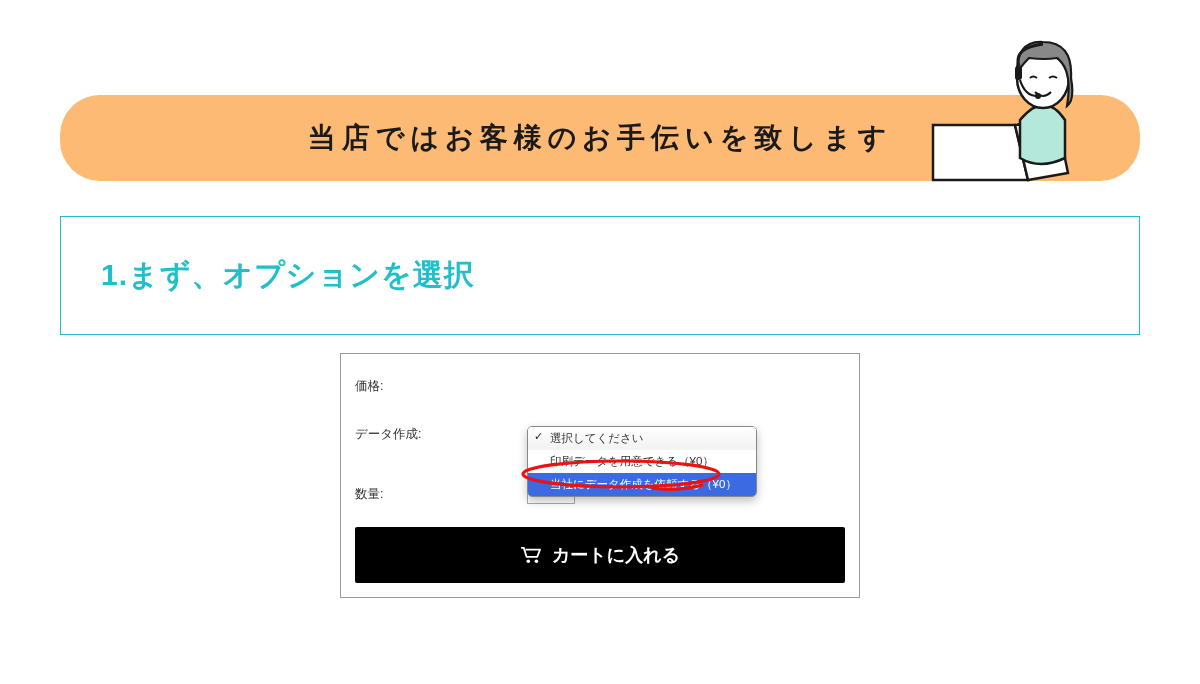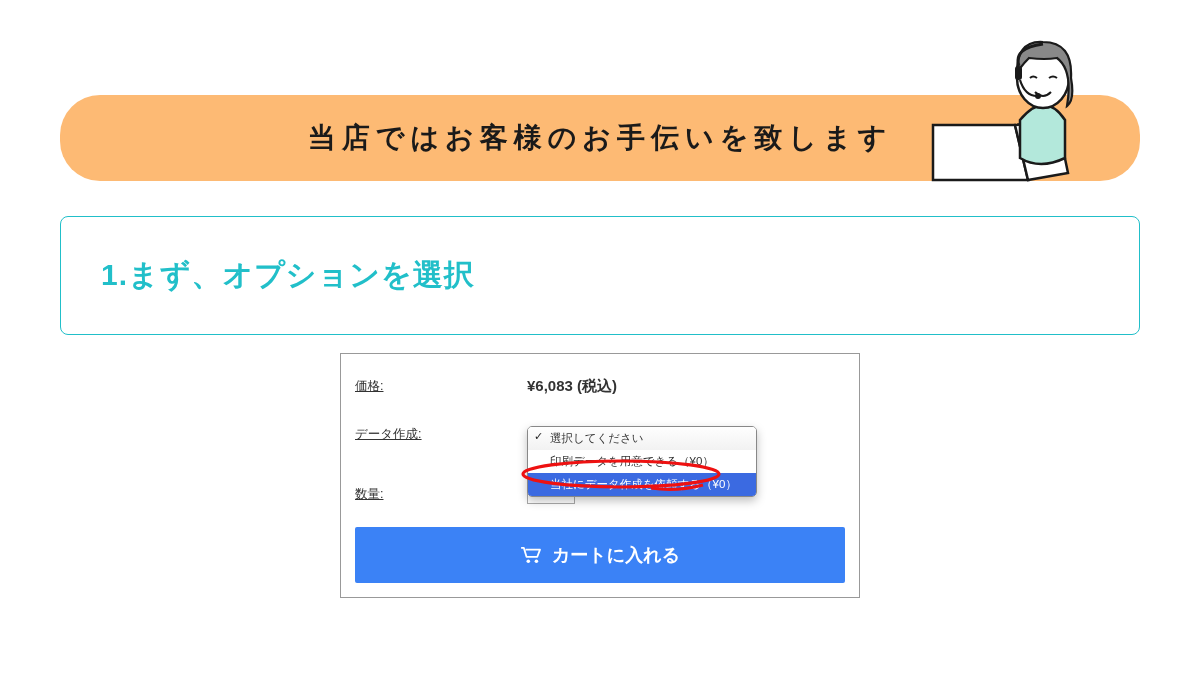--- a/index.html
+++ b/index.html
@@ -29,21 +29,21 @@
     .illustration {
       position: absolute;
       right: 35px;
       top: -65px;
       width: 180px;
       height: 155px;
     }
 
     .step-box {
       border: 1px solid #21bfc9;
-      border-radius: 8px;
+      border-radius: 0;
       width: 1080px;
       margin: 35px auto 0;
       padding: 38px 40px;
     }
     .step-title {
       color: #21bfc9;
       font-size: 30px;
       font-weight: 700;
       letter-spacing: 1px;
     }
@@ -64,21 +64,20 @@
     .product-row {
       display: flex;
       align-items: center;
       font-size: 12.5px;
       color: #333;
       min-height: 34px;
     }
     .product-label {
       width: 172px;
       flex-shrink: 0;
-      text-decoration: underline;
     }
     .product-value {
       flex: 1;
       position: relative;
     }
     .product-value.price {
       font-weight: 700;
       font-size: 15px;
     }
 
@@ -144,21 +143,21 @@
     .qty-input {
       width: 48px;
       height: 22px;
       border: 1px solid #aaa;
       display: inline-block;
       background: #fff;
     }
 
     .cart-btn {
       margin-top: 16px;
-      background: #3b82f6;
+      background: #000000;
       color: #fff;
       border-radius: 2px;
       padding: 16px 0;
       text-align: center;
       font-size: 18px;
       font-weight: 600;
       display: flex;
       align-items: center;
       justify-content: center;
       gap: 10px;
@@ -202,21 +201,20 @@
 </div>
 
 <div class="step-box">
   <div class="step-title">1.まず、オプションを選択</div>
 </div>
 
 <div class="product-panel">
 
   <div class="product-row">
     <div class="product-label">価格:</div>
-    <div class="product-value price">¥6,083 (税込)</div>
   </div>
 
   <div class="product-row" style="margin-top:14px;justify-content:flex-end;">
     <div class="product-label">データ作成:</div>
     <div class="product-value">
       <div class="dropdown">
         <div class="dropdown-box">
           <div class="arrows">
               <span>▲</span>
               <span>▼</span>

